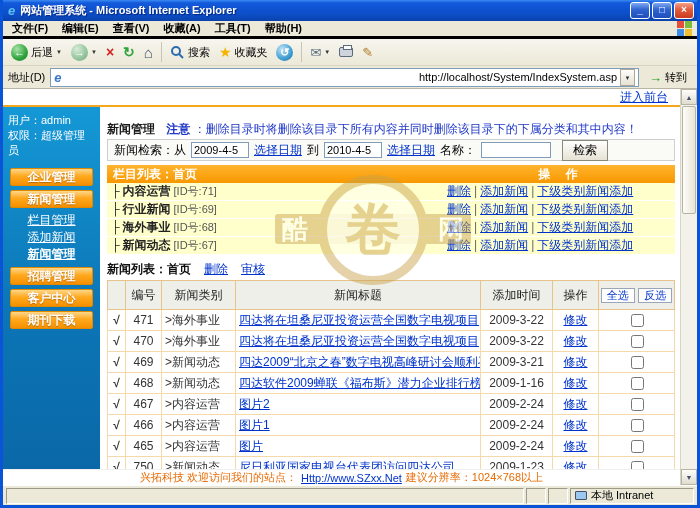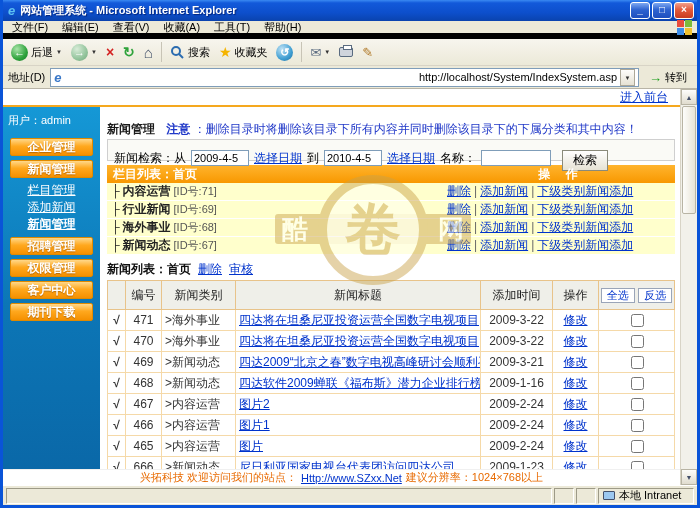--- a/index.html
+++ b/index.html
@@ -12,21 +12,21 @@
   .ie-icon{color:#5cc0f2;font-weight:bold;font-style:italic;font-size:13px;line-height:13px;}
   .title-text{flex:1;color:#fff;font-weight:bold;font-size:11px;margin-left:5px;white-space:nowrap;overflow:hidden;
     text-shadow:1px 1px 1px #00237a;}
   .win-btns{display:flex;gap:2px;}
   .win-btn{width:20px;height:17px;border:1px solid #fff;border-radius:3px;color:#fff;font-size:10px;line-height:14px;
     text-align:center;font-weight:bold;}
   .btn-min,.btn-max{background:linear-gradient(180deg,#7da8f2,#2e63d0 45%,#1e4fbe);}
   .btn-close{background:linear-gradient(180deg,#f2a08c,#e25a3c 45%,#c83c20);}
   
   .menubar{height:18px;flex:0 0 18px;display:flex;align-items:center;padding:0 2px;background:#ece9d8;
-    border-bottom:6px solid #000000;font-size:11px;color:#000;}
+    border-bottom:3px solid #000000;font-size:11px;color:#000;font-weight:bold;}
   .menu-item{padding:1px 7px;}
   .spacer{flex:1;}
   .winflag{width:15px;height:15px;display:grid;grid-template-columns:1fr 1fr;grid-template-rows:1fr 1fr;gap:1px;margin-right:3px;}
   .winflag i{display:block;}
   .wf1{background:#e84c3c;}.wf2{background:#7cbb3c;}.wf3{background:#3c8ce8;}.wf4{background:#f0c030;}
   
   .toolbar{height:27px;flex:0 0 27px;display:flex;align-items:center;gap:3px;padding:0 5px;
     background:linear-gradient(180deg,#f7f5ee,#ece9d8);border-bottom:1px solid #d8d4c6;font-size:11px;}
   .tbtn{display:flex;align-items:center;gap:3px;padding:2px 3px;border-radius:2px;}
   .sphere{width:17px;height:17px;border-radius:50%;display:inline-flex;align-items:center;justify-content:center;
@@ -66,39 +66,39 @@
     border:1px solid #e08a00;border-radius:2px;color:#fff;font-size:12px;font-weight:bold;text-align:center;
     text-shadow:0 1px 1px rgba(120,60,0,.5);cursor:pointer;}
   .side-sub{height:17px;line-height:17px;text-align:center;color:#fff;font-size:12px;text-decoration:underline;cursor:pointer;}
   .side-sub.active{font-weight:bold;}
   
   .main{flex:1;min-width:0;padding:14px 5px 0 7px;background:#fff;overflow:hidden;}
   .m-title{font-size:12px;height:16px;white-space:nowrap;overflow:hidden;}
   .m-title .t1{font-weight:bold;color:#1a1a1a;}
   .m-title .t2{font-weight:bold;color:#2038c8;margin-left:8px;}
   .m-title .t3{color:#2038c8;}
-  .search-bar{margin-top:2px;height:22px;border:1px solid #cfcfcf;background:#fafaf6;display:flex;align-items:flex-start;
+  .search-bar{margin-top:2px;height:22px;border:1px solid #cfcfcf;background:#fafaf6;display:flex;align-items:center;
     gap:5px;padding:10px 6px;font-size:12px;white-space:nowrap;}
   .txt-inp{border:1px solid #7f9db9;height:16px;font-size:11px;font-family:"Liberation Sans",sans-serif;padding:0 2px;}
   .date-inp{width:58px;}
   .name-inp{width:70px;}
   .blue-link{color:#0033cc;text-decoration:underline;cursor:pointer;}
   .search-btn{margin-left:6px;border:1px solid #8a8a7a;background:linear-gradient(#ffffff,#e6e2d4);font-size:12px;
     padding:1px 10px;font-family:"Liberation Sans",sans-serif;}
   .cat-head{margin-top:4px;height:18px;background:linear-gradient(180deg,#ffb42e,#f89800);color:#fff;font-weight:bold;
     font-size:12px;display:flex;align-items:center;}
   .cat-head .lh{flex:1;padding-left:6px;}
   .cat-head .rh{width:228px;text-align:center;letter-spacing:6px;}
   .cat-row{height:18px;background:#ffffcc;border-bottom:1px solid #ffffff;display:flex;align-items:center;font-size:12px;}
   .cat-name{flex:1;padding-left:4px;color:#222;white-space:nowrap;overflow:hidden;}
   .cat-name b{margin-right:3px;}
   .cat-id{color:#555;font-size:11px;}
   .cat-actions{width:228px;white-space:nowrap;}
   .pipe{color:#666;margin:0 3px;}
-  .news-title{margin-top:6px;height:16px;font-size:12px;display:flex;align-items:center;gap:7px;white-space:nowrap;overflow:hidden;}
+  .news-title{margin-top:6px;height:16px;font-size:12px;display:flex;align-items:center;gap:13px;white-space:nowrap;overflow:hidden;}
   .news-title .nt{font-weight:bold;color:#111;}
   .legend{color:#c04000;font-size:11px;}
   table.news{width:100%;border-collapse:collapse;margin-top:3px;table-layout:fixed;}
   table.news th{background:#efefe9;border:1px solid #e8c38a;font-size:12px;font-weight:normal;height:29px;padding:0;color:#222;
     white-space:nowrap;overflow:hidden;}
   table.news td{border:1px solid #f5d9a8;font-size:12px;height:21px;padding:0 3px;white-space:nowrap;overflow:hidden;color:#333;}
   .ctr{text-align:center;}
   .chk{color:#009900;font-weight:bold;}
   .title-link{color:#0033cc;text-decoration:underline;cursor:pointer;}
   .mini-btn{display:inline-block;border:1px solid #9aa5b8;background:#fff;color:#0033cc;font-size:11px;padding:0 5px;
@@ -122,21 +122,21 @@
   .sb-btn{height:16px;flex:0 0 16px;background:linear-gradient(#fdfdfb,#e0dcce);border:1px solid #b8b4a4;
     font-size:7px;color:#44506a;display:flex;align-items:center;justify-content:center;}
   .sb-thumb{height:108px;margin:1px;background:linear-gradient(90deg,#fdfdfb,#e8e4d6);border:1px solid #b8b4a4;border-radius:2px;}
   .sb-track{flex:1;}
   
   .statusbar{height:20px;flex:0 0 20px;background:#ece9d8;border-top:1px solid #fff;display:flex;align-items:center;
     gap:2px;padding:1px 3px;font-size:11px;}
   .panel{height:16px;border:1px solid;border-color:#9d9a87 #ffffff #ffffff #9d9a87;}
   .panel-left{flex:1;}
   .panel-sm{width:20px;}
-  .panel-right{width:96px;display:flex;align-items:center;gap:4px;padding:0 4px;}
+  .panel-right{width:124px;display:flex;align-items:center;gap:4px;padding:0 4px;}
   .monitor{width:12px;height:9px;border:1px solid #44506a;background:#9cc8f0;border-radius:1px;}
 </style>
 </head>
 <body>
 
 <div class="window">
 
   <div class="titlebar">
     <span class="ie-icon">e</span>
     <span class="title-text">网站管理系统 - Microsoft Internet Explorer</span>
@@ -228,28 +228,28 @@
 
       <div class="entry-bar">
         <span class="blue-link">进入前台</span>
       </div>
 
       <div class="body">
 
         <div class="sidebar">
           <div class="user-info">
             <div>用户：admin</div>
+            <div>权限：超级管理员</div>
           </div>
           <div class="side-btn">企业管理</div>
           <div class="side-btn">新闻管理</div>
           <div class="side-sub">栏目管理</div>
           <div class="side-sub">添加新闻</div>
           <div class="side-sub active">新闻管理</div>
           <div class="side-btn">招聘管理</div>
-          <div class="side-btn">权限管理</div>
           <div class="side-btn">客户中心</div>
           <div class="side-btn">期刊下载</div>
         </div>
 
         <div class="main">
 
           <div class="m-title">
             <span class="t1">新闻管理</span>
             <span class="t2">注意</span>
             <span class="t3">：删除目录时将删除该目录下所有内容并同时删除该目录下的下属分类和其中内容！</span>
@@ -376,21 +376,21 @@
               <td class="ctr chk">√</td>
               <td class="ctr">465</td>
               <td>&gt;内容运营</td>
               <td><span class="title-link">图片</span></td>
               <td class="ctr">2009-2-24</td>
               <td class="ctr"><span class="blue-link">修改</span></td>
               <td class="ctr"><input type="checkbox" class="rowbox" style=""></td>
             </tr>
             <tr>
               <td class="ctr chk">√</td>
-              <td class="ctr">666</td>
+              <td class="ctr">750</td>
               <td>&gt;新闻动态</td>
               <td><span class="title-link">尼日利亚国家电视台代表团访问四达公司</span></td>
               <td class="ctr">2009-1-23</td>
               <td class="ctr"><span class="blue-link">修改</span></td>
               <td class="ctr"><input type="checkbox" class="rowbox" style=""></td>
             </tr>
             <tr>
               <td class="ctr chk">√</td>
               <td class="ctr">463</td>
               <td>&gt;新闻动态</td>

